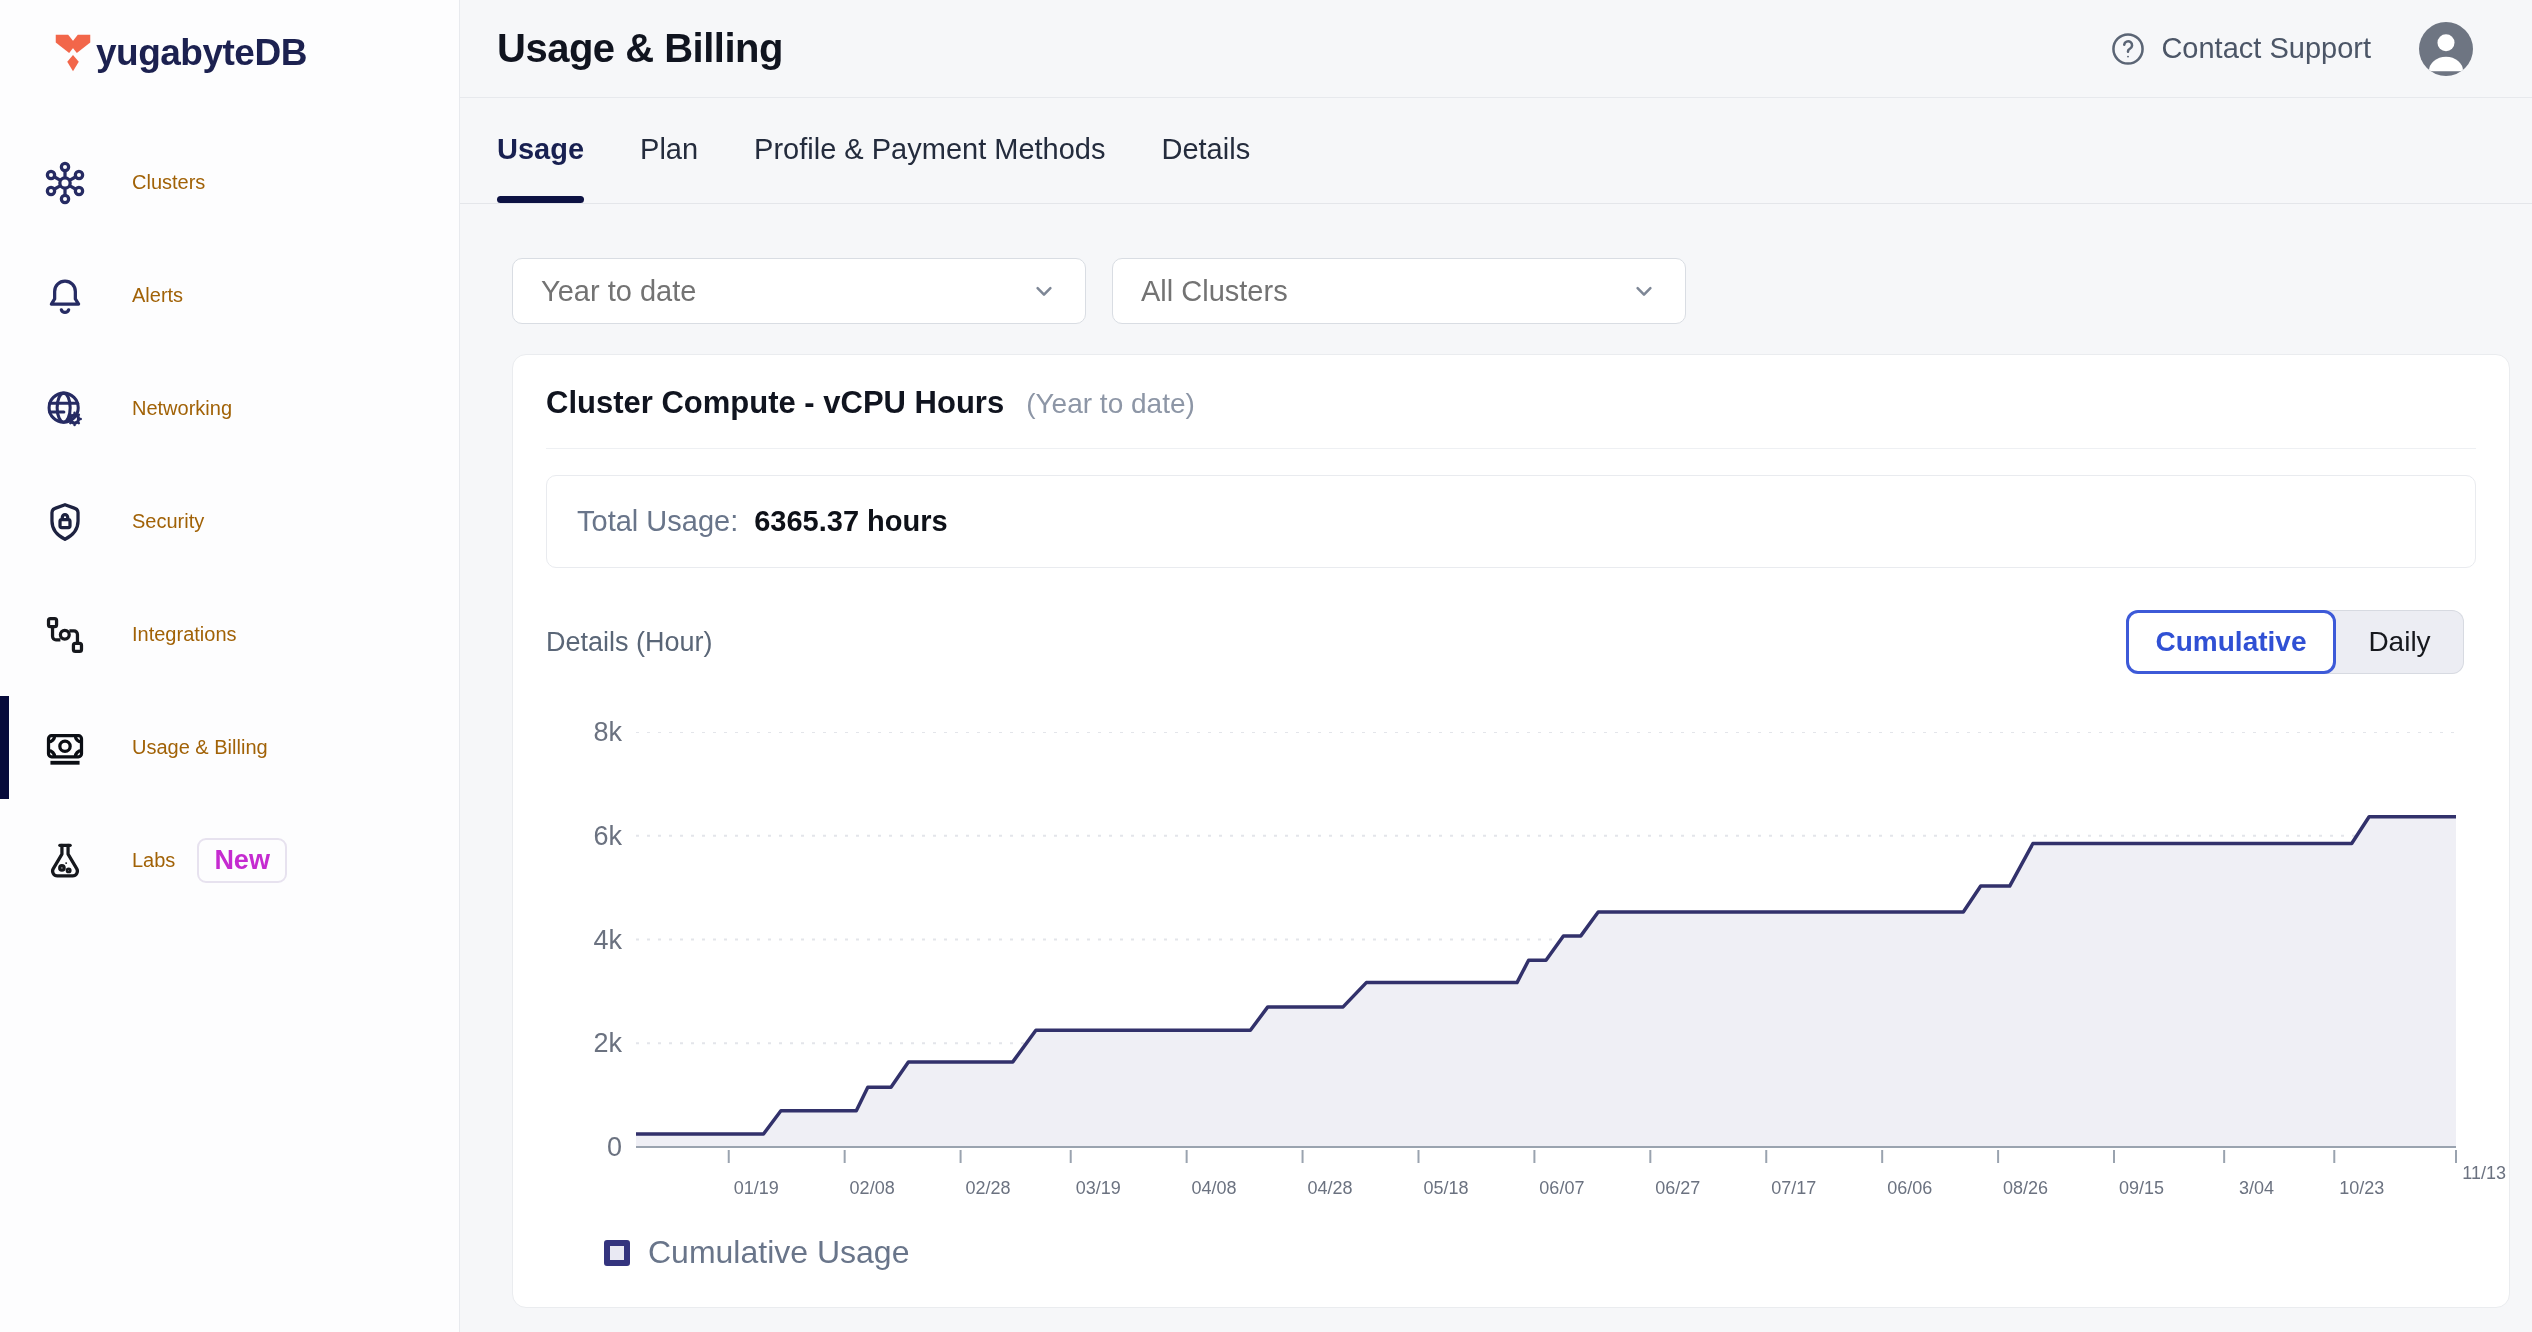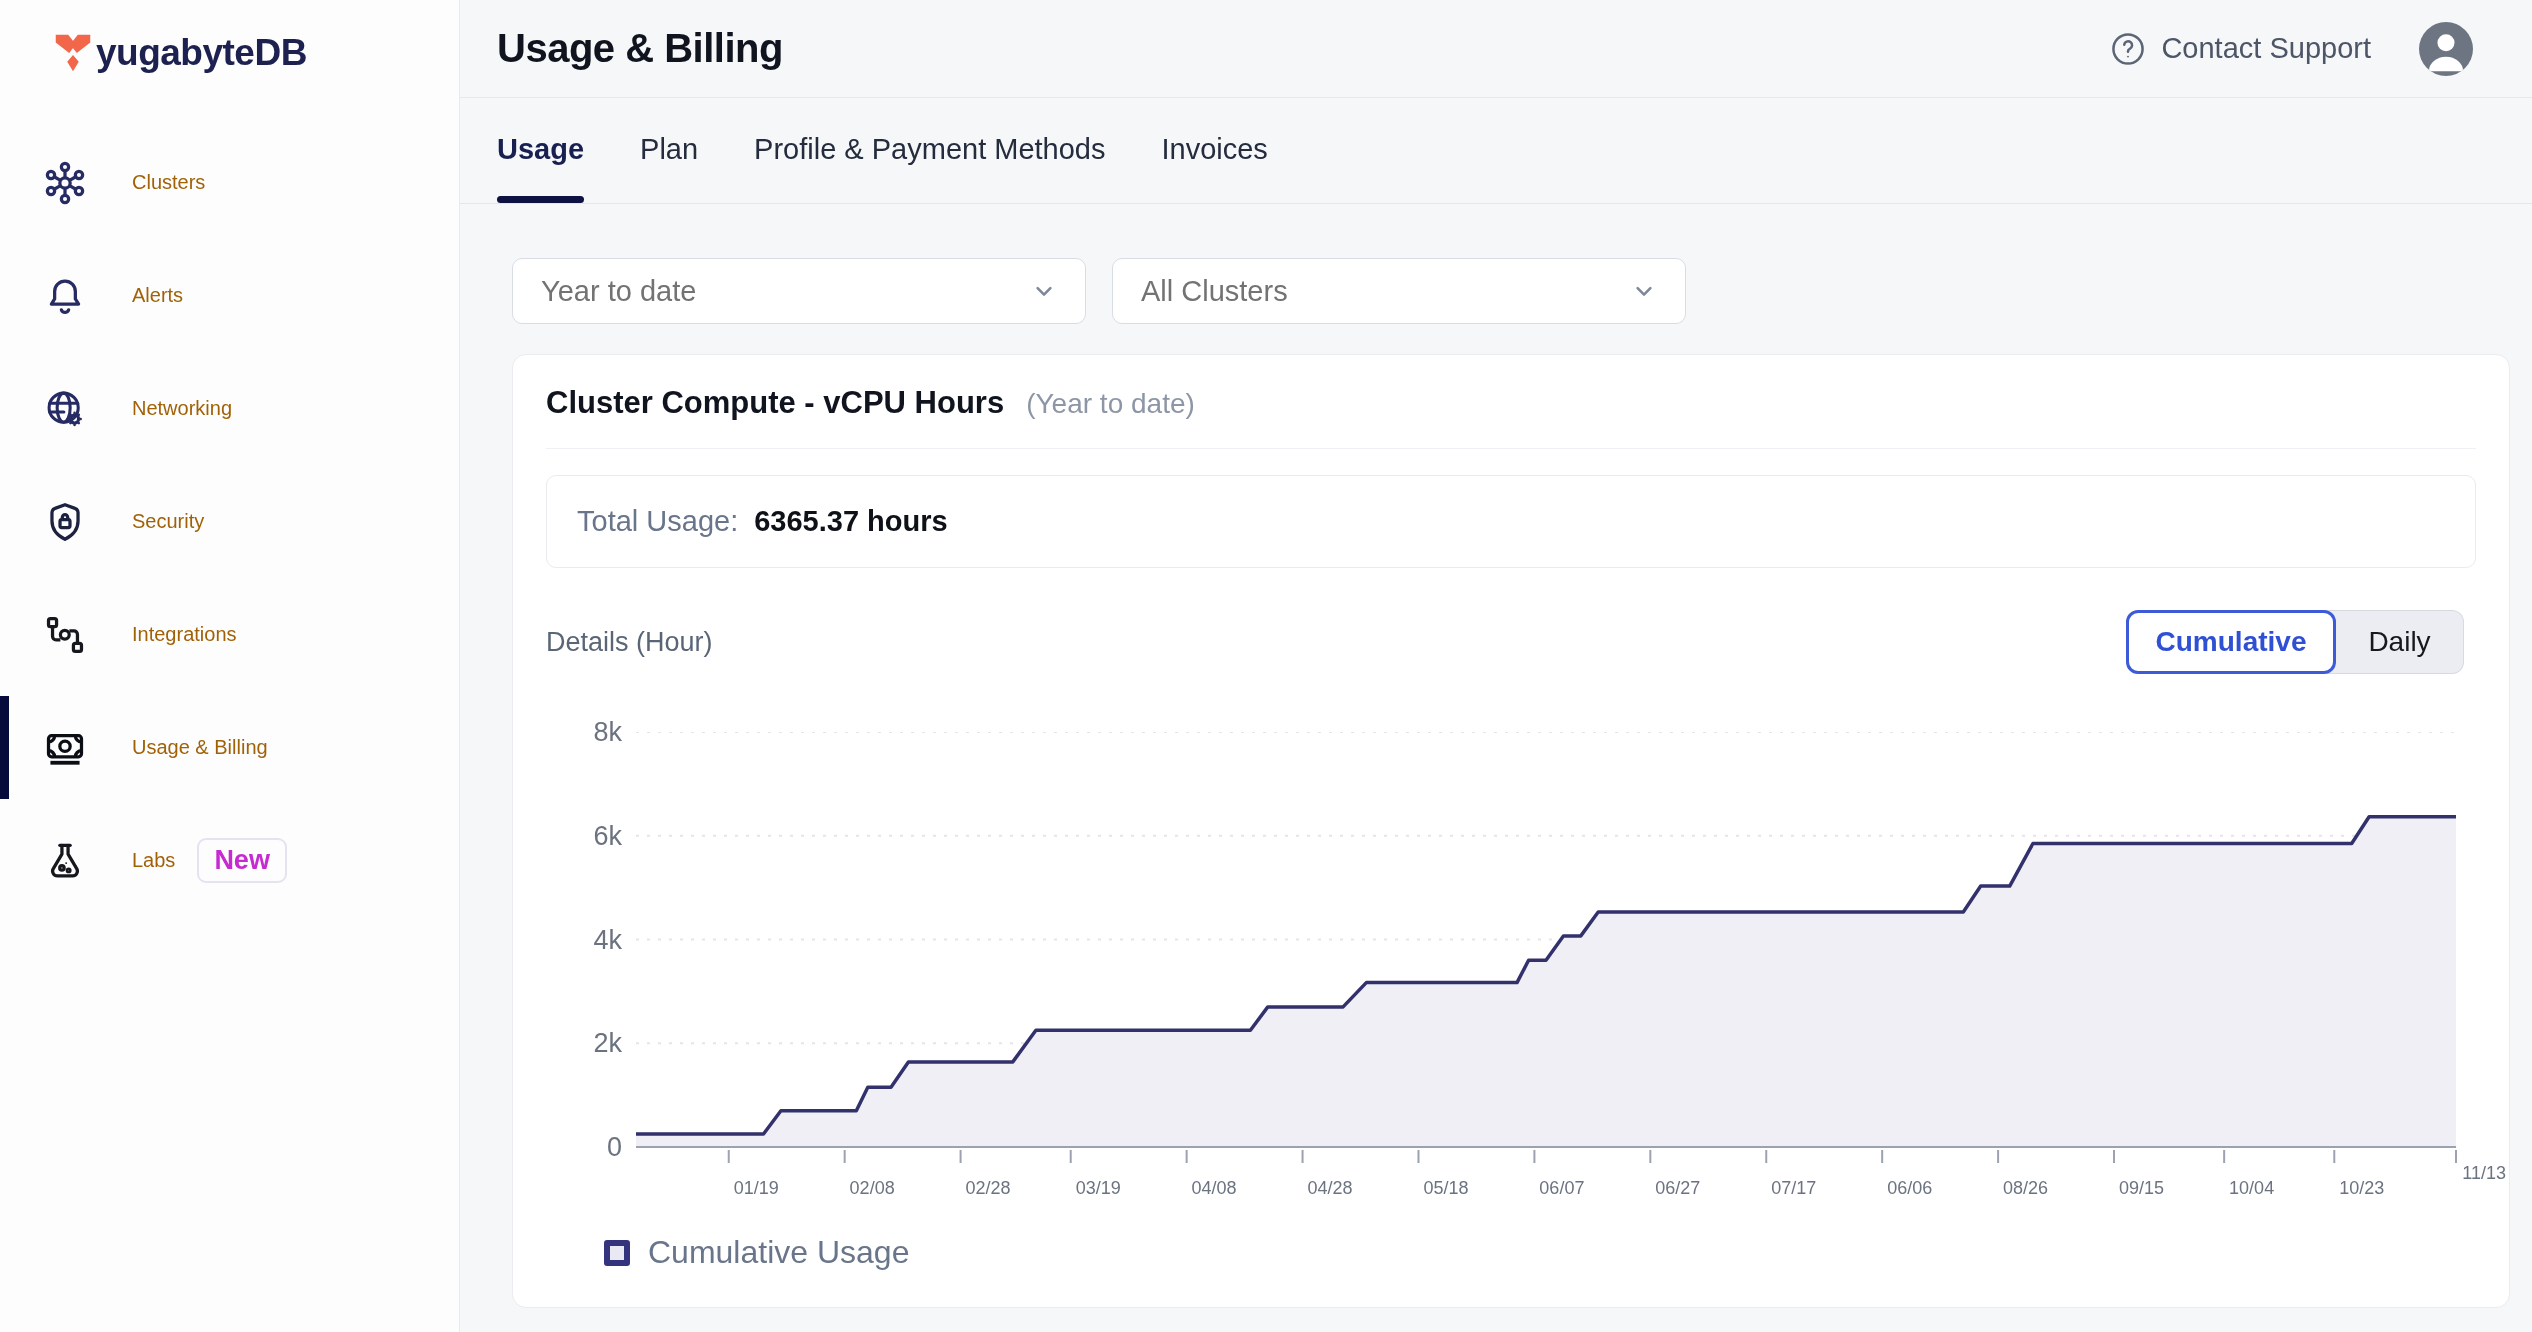--- a/index.html
+++ b/index.html
@@ -194,21 +194,21 @@
           <path d="M9.5 47.5a16.5 14 0 0 1 33 0z"></path>
         </g>
       </svg>
     </div>
   </header>
 
   <div class="tabs" id="tab-bar">
       <div class="tab active">Usage</div>
       <div class="tab">Plan</div>
       <div class="tab">Profile &amp; Payment Methods</div>
-      <div class="tab">Invoices</div>
+      <div class="tab">Details</div>
     </div>
 
   <div class="filters">
     <div class="select">
       <span>Year to date</span>
       <svg class="chev" viewBox="0 0 24 24" fill="none" stroke="#7e8796" stroke-width="1.8" stroke-linecap="round" stroke-linejoin="round">
           <polyline points="7.5,10 12,14.5 16.5,10"></polyline>
         </svg>
     </div>
     <div class="select">
@@ -276,21 +276,21 @@
         <div class="xlab" style="left: 474.713px; top: 453px;">03/19</div>
         <div class="xlab" style="left: 590.637px; top: 453px;">04/08</div>
         <div class="xlab" style="left: 706.561px; top: 453px;">04/28</div>
         <div class="xlab" style="left: 822.484px; top: 453px;">05/18</div>
         <div class="xlab" style="left: 938.408px; top: 453px;">06/07</div>
         <div class="xlab" style="left: 1054.33px; top: 453px;">06/27</div>
         <div class="xlab" style="left: 1170.25px; top: 453px;">07/17</div>
         <div class="xlab" style="left: 1286.18px; top: 453px;">06/06</div>
         <div class="xlab" style="left: 1402.1px; top: 453px;">08/26</div>
         <div class="xlab" style="left: 1518.03px; top: 453px;">09/15</div>
-        <div class="xlab" style="left: 1628.15px; top: 453px;">10/04</div>
+        <div class="xlab" style="left: 1628.15px; top: 453px;">3/04</div>
         <div class="xlab" style="left: 1738.28px; top: 453px;">10/23</div>
         <div class="xlab" style="left: 1860px; top: 438px;">11/13</div>
       </div>
 
     <div class="legend">
       <span class="legend-swatch"></span>
       <span class="legend-label">Cumulative Usage</span>
     </div>
   </section>
 

